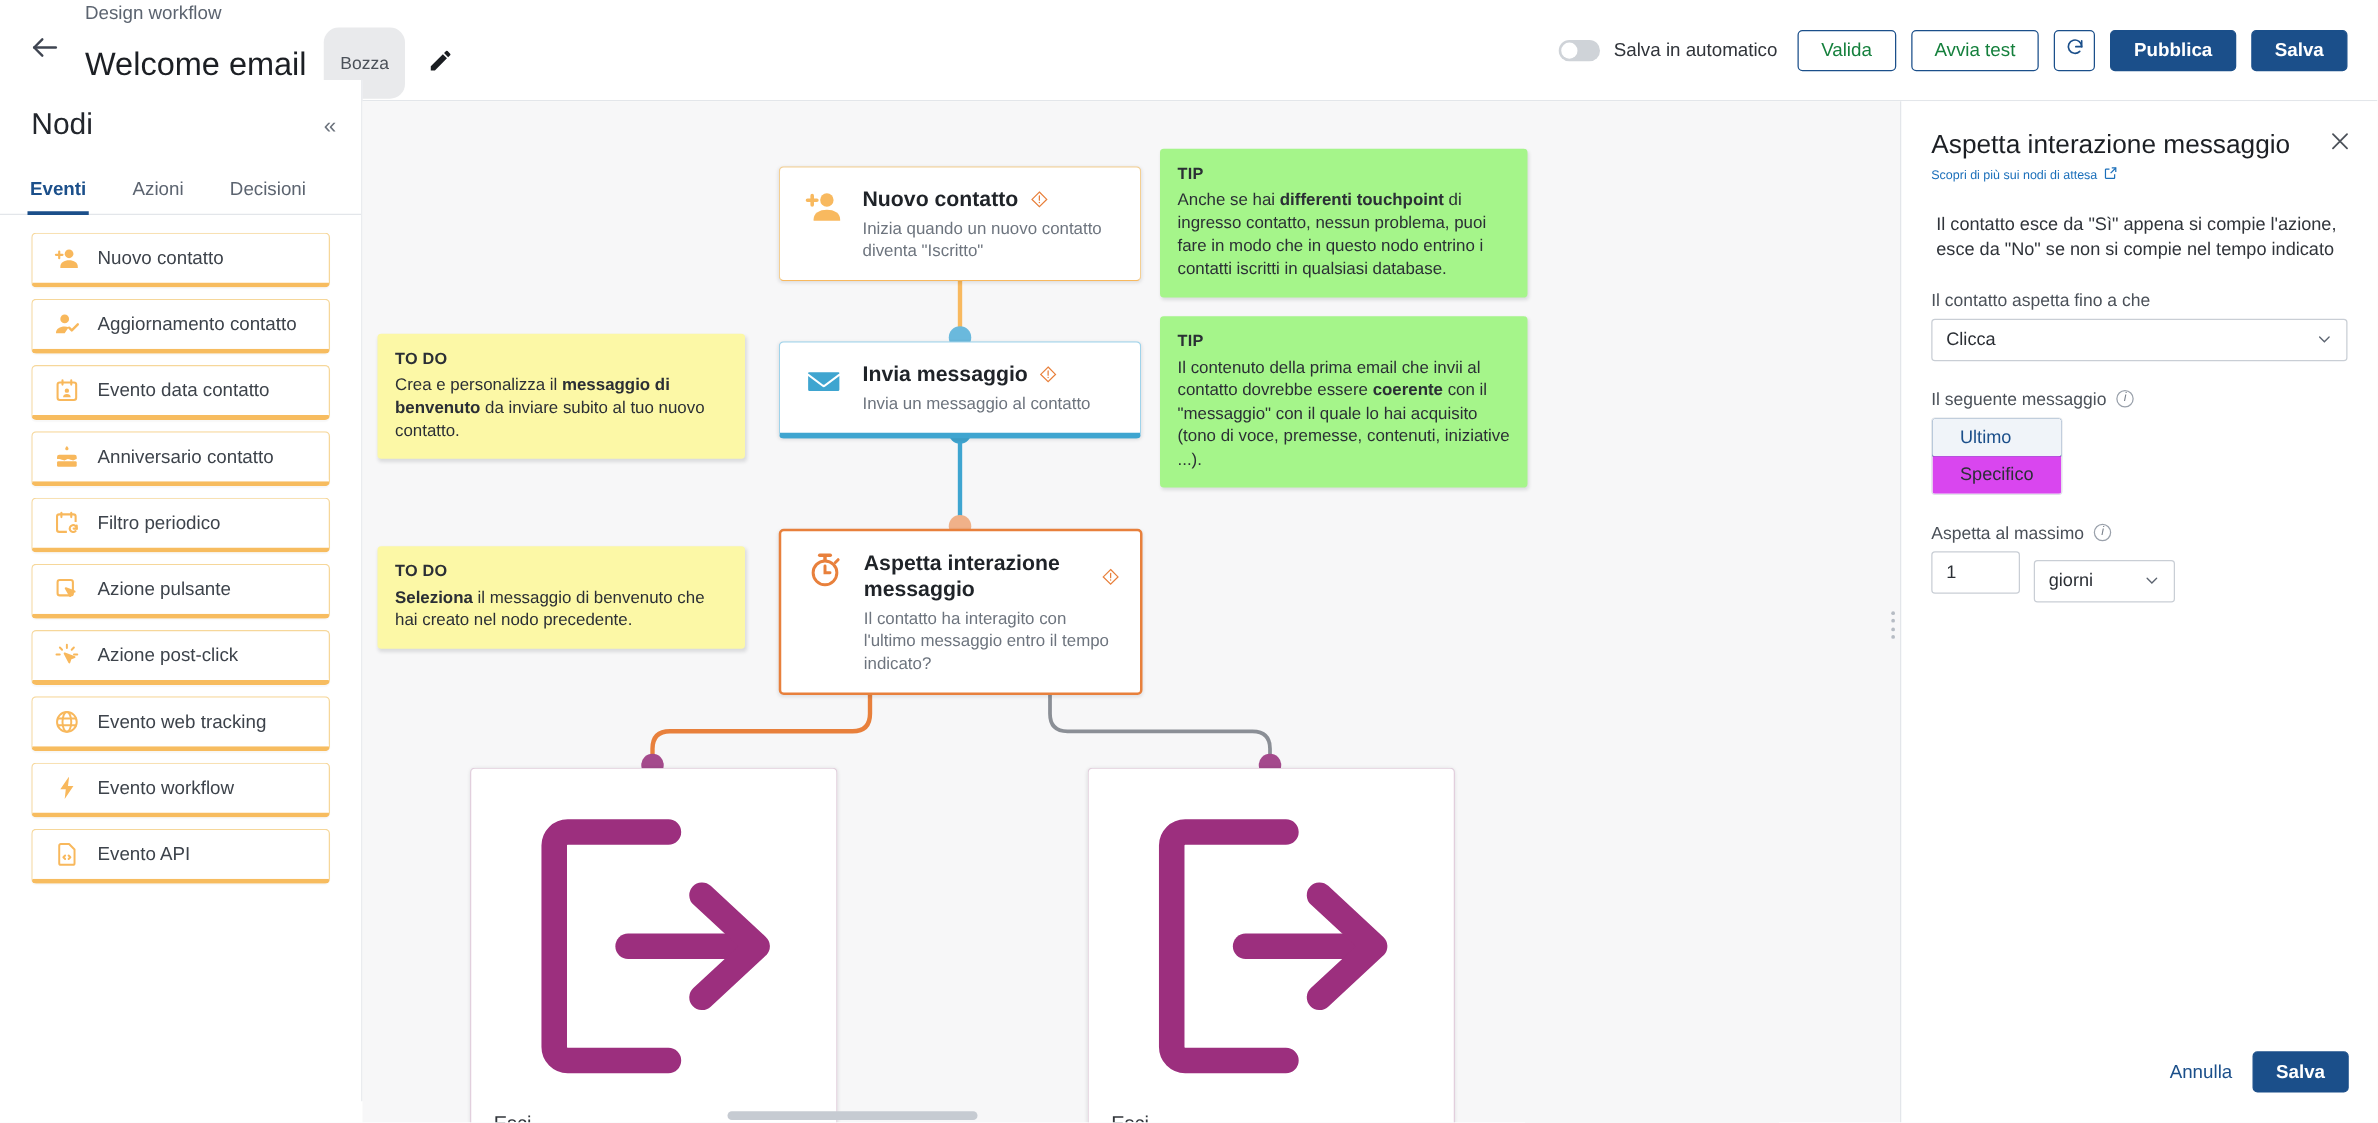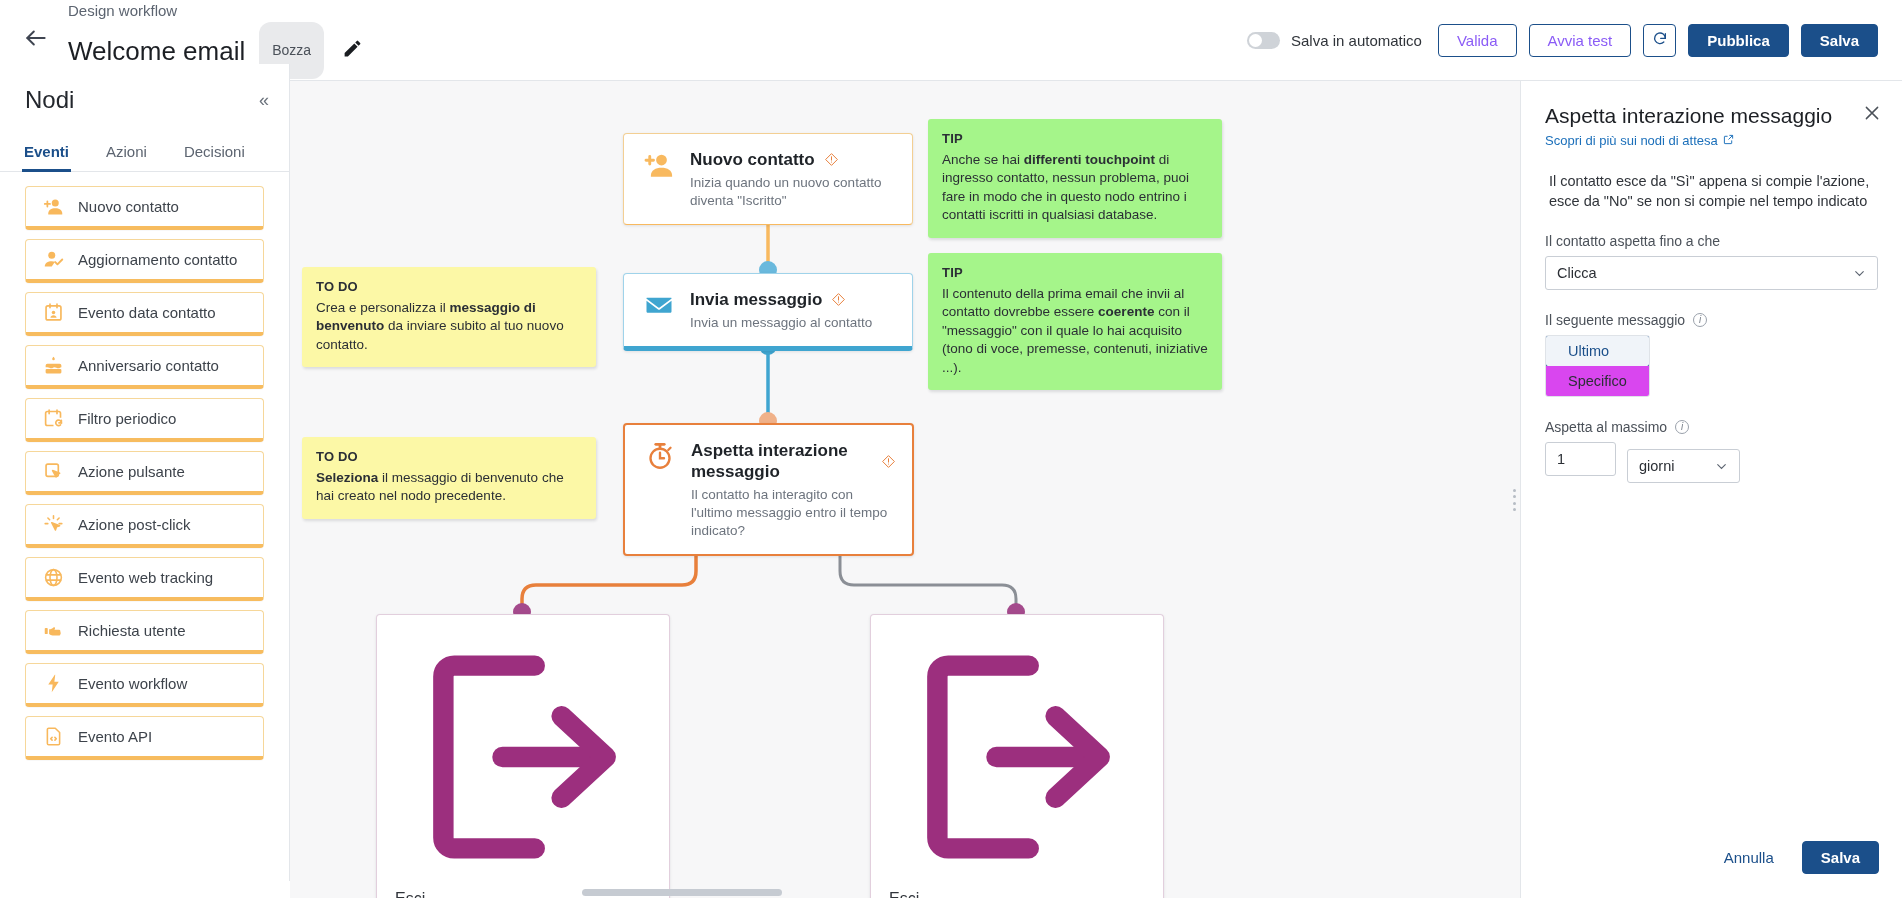--- a/index.html
+++ b/index.html
@@ -49,21 +49,21 @@
     border-radius: 50%; background: #ffffff;
   }
   .toggle-label { font-size: 15px; color: #30343a; }
 
   .btn {
     font-family: "Liberation Sans", sans-serif;
     font-size: 15px; border-radius: 4px; cursor: pointer;
     height: 33px; display: inline-flex; align-items: center; justify-content: center;
     padding: 0 18px; white-space: nowrap;
   }
-  .btn-outline { background: #ffffff; border: 1px solid #1b4f8a; color: #8b5cf6; }
+  .btn-outline { background: #ffffff; border: 1px solid #1b4f8a; color: #15803d; }
   .btn-primary { background: #1b4f8a; border: 1px solid #1b4f8a; color: #ffffff; font-weight: 700; }
   .btn-icon { width: 33px; padding: 0; border: 1px solid #1b4f8a; background:#fff; color:#1b4f8a; }
   .btn-icon svg { width: 16px; height: 16px; }
 
   
   .sidebar {
     position: absolute; left: 0; top: 64px; width: 290px; height: 817px;
     background: #ffffff; border-right: 1px solid #e3e6ea; overflow: hidden;
   }
   .sidebar-head { display: flex; align-items: center; padding: 22px 20px 8px 25px; }
@@ -158,21 +158,21 @@
   #sticky-tip-1 { left: 638px; top: 38px; width: 294px; }
   #sticky-tip-2 { left: 638px; top: 172px; width: 294px; }
 
   
   .rpanel {
     position: absolute; left: 1520px; top: 81px; width: 382px; height: 817px;
     background: #ffffff; border-left: 1px solid #e3e6ea;
   }
   .rp-head { padding: 22px 24px 0 24px; position: relative; }
   .rp-title { font-size: 21px; color: #1c1f24; line-height: 26px; padding-right: 30px; }
-  .rp-link { font-size: 13px; color: #1b6fba; margin-top: 4px; display: inline-flex; gap: 5px; align-items: center; cursor: pointer; }
+  .rp-link { font-size: 10px; color: #1b6fba; margin-top: 4px; display: inline-flex; gap: 5px; align-items: center; cursor: pointer; }
   .rp-link svg { width: 11px; height: 11px; }
   .rp-close {
     position: absolute; right: 18px; top: 22px; width: 24px; height: 24px;
     display: flex; align-items: center; justify-content: center; cursor: pointer; color: #4b5159;
   }
   .rp-close svg { width: 18px; height: 18px; }
 
   .rp-body { padding: 22px 24px 0 24px; }
   .rp-desc { font-size: 14.5px; color: #30343a; line-height: 20px; padding: 0 4px; }
   .rp-field-label { font-size: 14px; color: #4b5159; margin-top: 22px; display: flex; align-items: center; gap: 8px; }
@@ -194,21 +194,21 @@
   .inline-row { margin-top: 7px; display: flex; gap: 11px; }
   .num-input {
     width: 71px; height: 34px; border: 1px solid #c9ced5; border-radius: 3px;
     font-size: 14.5px; color: #2b2f35; padding: 0 11px;
     font-family: "Liberation Sans", sans-serif; background: #fff;
   }
   .unit-select { width: 113px; }
 
   .rp-footer {
     position: absolute; left: 0; bottom: 0; width: 382px; padding: 16px 24px 24px;
-    display: flex; align-items: center; justify-content: flex-end; gap: 28px;
+    display: flex; align-items: center; justify-content: flex-end; gap: 16px;
   }
   .link-btn { font-size: 15px; color: #1b4f8a; cursor: pointer; background: none; border: none;
               font-family: "Liberation Sans", sans-serif; }
   .grip {
     position: absolute; left: 1513px; top: 489px; width: 6px; height: 22px;
     display: flex; flex-direction: column; justify-content: space-between; cursor: col-resize;
   }
   .grip i { display: block; width: 3px; height: 3px; background: #b6bcc4; border-radius: 50%; }
 
   .hscroll {
@@ -360,29 +360,20 @@
         <span class="ic">
           <svg viewBox="0 0 24 24" fill="none" stroke="currentColor" stroke-width="1.8">
               <circle cx="12" cy="12" r="9"></circle>
               <ellipse cx="12" cy="12" rx="4" ry="9"></ellipse>
               <path d="M3.2 9h17.6M3.2 15h17.6"></path>
             </svg>
         </span>
         <span class="lbl">Evento web tracking</span>
       </div>
 
-      <div class="node-item">
-        <span class="ic">
-          <svg viewBox="0 0 24 24" fill="currentColor">
-              <rect x="2" y="9" width="3.4" height="7" rx="1"></rect>
-              <path d="M7 10.5c2.2 0 3.6-.6 4.9-2 .7-.7 1.9-.3 1.9.7 0 .6-.3 1.2-.7 1.8h5.4c1 0 1.6 1 1 1.8.7.2 1 1.2.4 1.8.5.4.5 1.3-.2 1.7.3.6-.1 1.4-.9 1.4H11c-1.6 0-3-.6-4-1.6v-5.6z"></path>
-            </svg>
-        </span>
-        <span class="lbl">Richiesta utente</span>
-      </div>
 
       <div class="node-item">
         <span class="ic">
           <svg viewBox="0 0 24 24" fill="currentColor">
               <path d="M13.5 2L6 13h5l-1 9 8-12h-5l1-8z"></path>
             </svg>
         </span>
         <span class="lbl">Evento workflow</span>
       </div>
 

